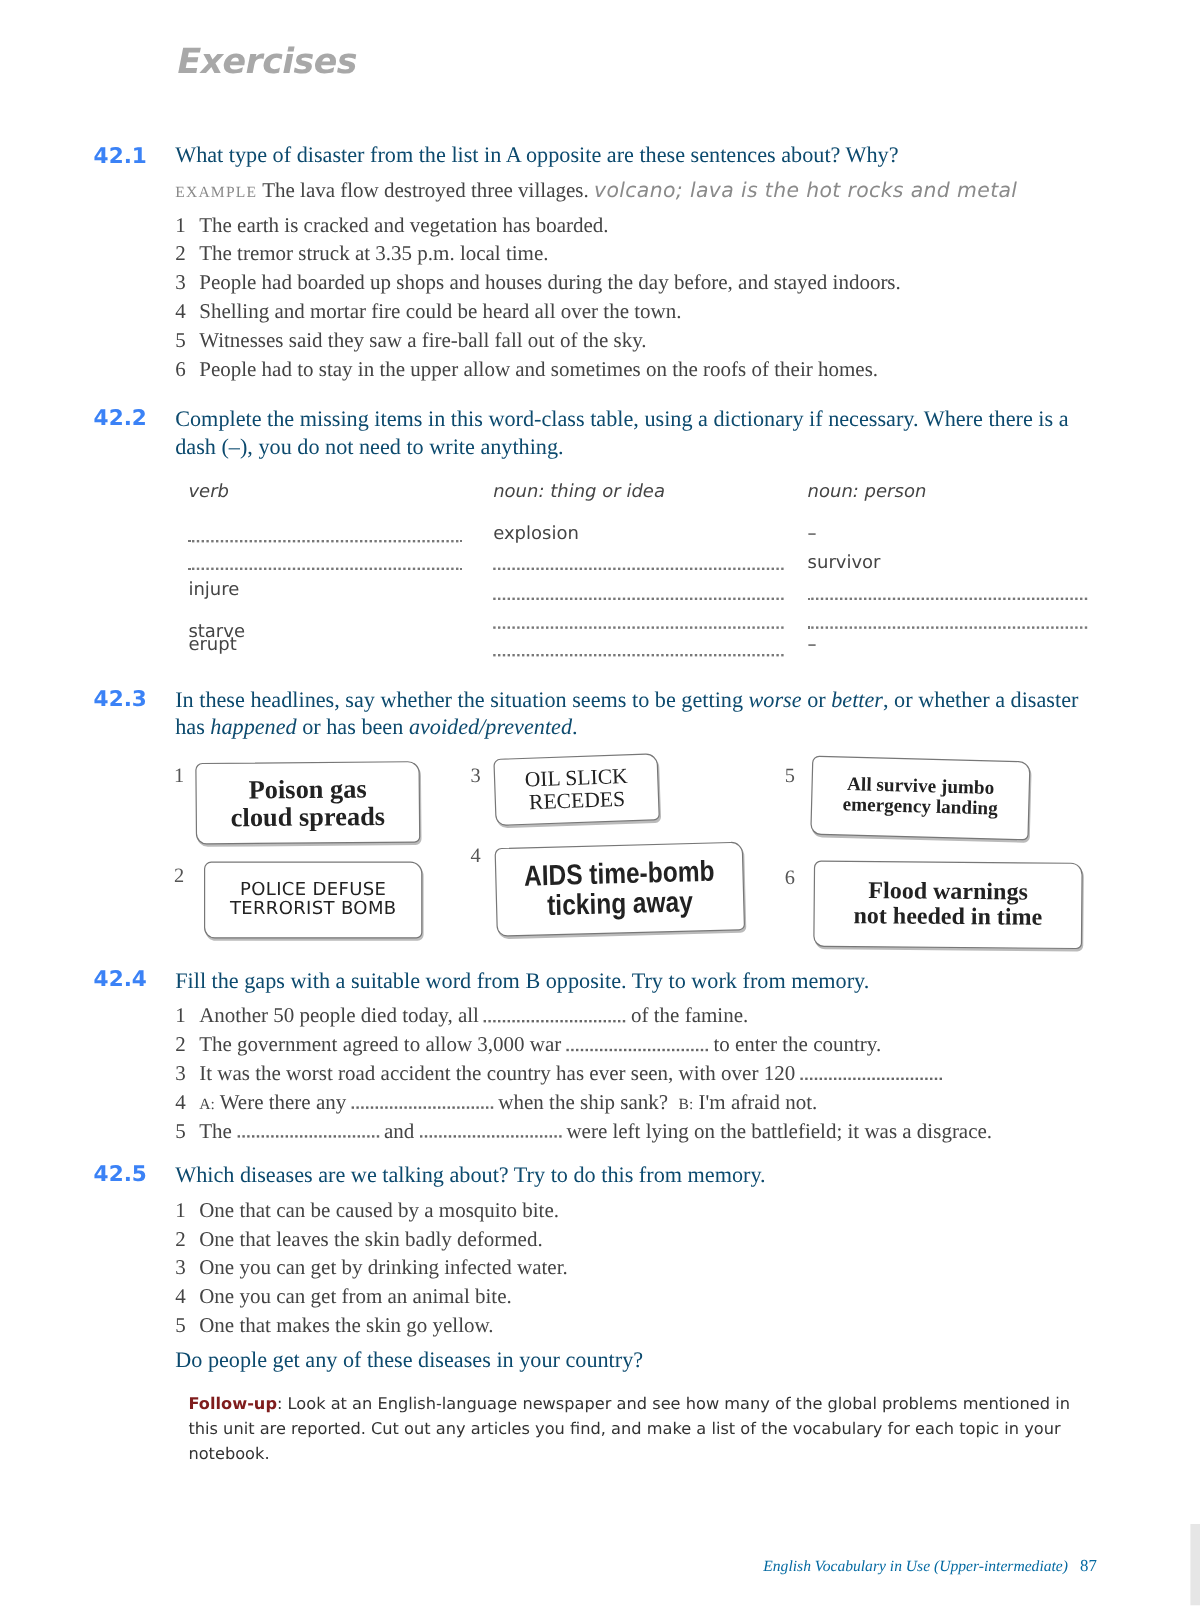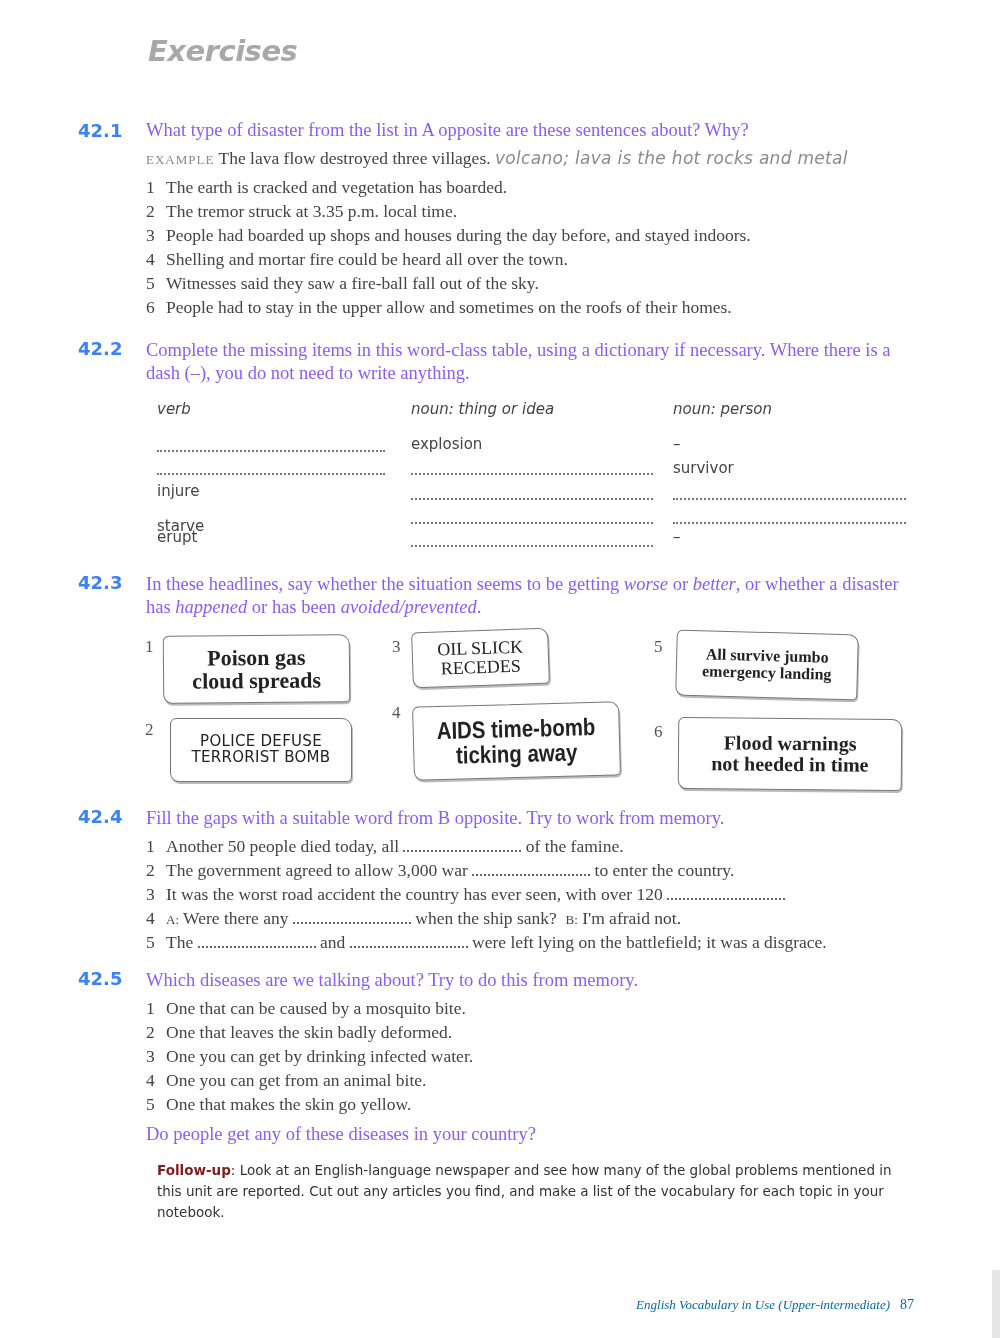--- a/index.html
+++ b/index.html
@@ -8,21 +8,21 @@
     font-family: "Liberation Serif", "DejaVu Serif", serif; color: #3a3a3a;
   }
   .abs { position: absolute; }
   .title {
     left: 148px; top: 34px; font-family: "DejaVu Sans", sans-serif; font-style: italic; font-weight: bold;
     font-size: 29px; color: #a8a8a8; letter-spacing: -0.5px;
   }
   .secnum {
     left: 78px; font-family: "DejaVu Sans", sans-serif; font-weight: bold; font-size: 18px; color: #3b82f6;
   }
-  .instr { left: 146px; font-size: 18.5px; color: #8b5cf6; line-height: 23px; width: 780px; }
+  .instr { left: 146px; font-size: 18.5px; color: #0c4a6e; line-height: 23px; width: 780px; }
   .line { left: 146px; font-size: 17.5px; color: #444; white-space: nowrap; }
   .line .n { display: inline-block; width: 20px; }
   .example-label { font-size: 13px; letter-spacing: 1px; color: #8a8a8a; }
   .handwriting { font-family: "DejaVu Sans", sans-serif; font-style: italic; font-size: 17px; color: #8a8a8a; letter-spacing: 0.3px; }
   .dots { display: inline-block; border-bottom: 2px dotted #666; height: 12px; vertical-align: baseline; }
   .tcell { font-family: "DejaVu Sans", sans-serif; font-size: 15px; color: #444; white-space: nowrap; }
   .thead { font-style: italic; }
   .tdots { display: block; border-bottom: 2px dotted #777; height: 14px; }
   .hl-num { font-size: 17px; color: #555; }
   .headline {

